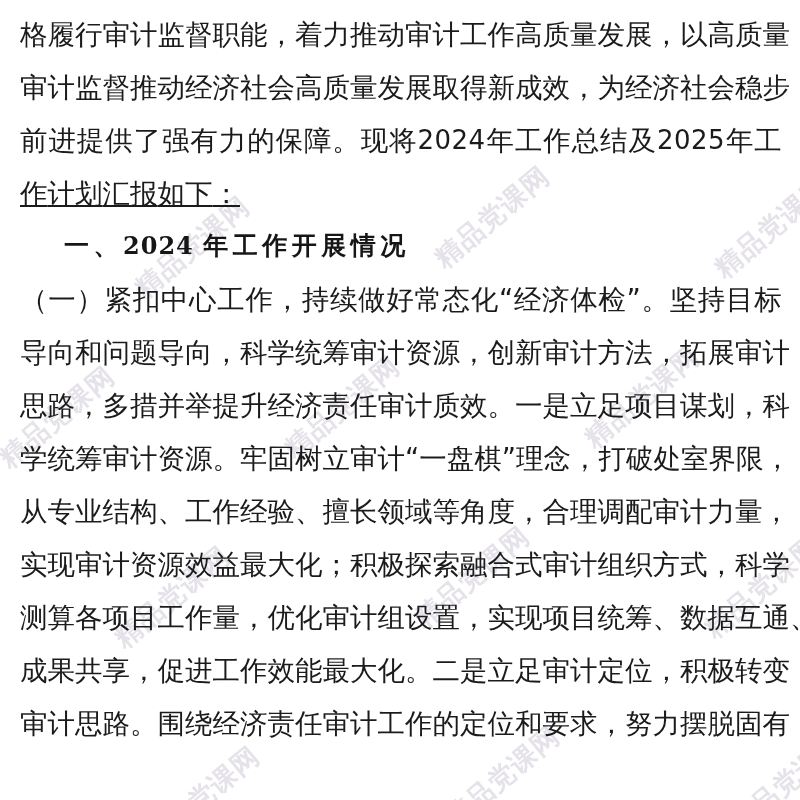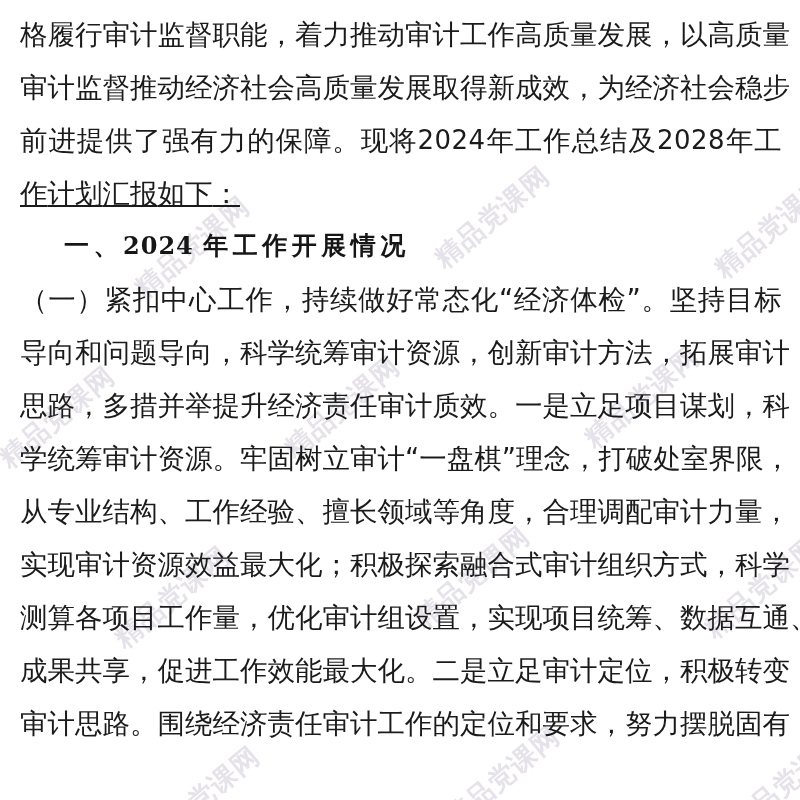--- a/index.html
+++ b/index.html
@@ -199,21 +199,21 @@
         <span class="ch">。</span>
         <span class="ch">现</span>
         <span class="ch">将</span>
         <span class="ch num"> 2024 </span>
         <span class="ch">年</span>
         <span class="ch">工</span>
         <span class="ch">作</span>
         <span class="ch">总</span>
         <span class="ch">结</span>
         <span class="ch">及</span>
-        <span class="ch num"> 2028 </span>
+        <span class="ch num"> 2025 </span>
         <span class="ch">年</span>
         <span class="ch">工</span>
       </div>
       <div class="line" style="top: 175px; text-decoration: underline;"><span>作</span><span>计</span><span>划</span><span>汇</span><span>报</span><span>如</span><span>下</span><span>：</span></div>
       <div class="line heading" style="top: 228px;"><span>一</span><span>、</span><span class="num">2024 </span><span>年</span><span>工</span><span>作</span><span>开</span><span>展</span><span>情</span><span>况</span></div>
       <div class="line justify" style="top: 281px;">
         <span class="ch">（</span>
         <span class="ch">一</span>
         <span class="ch">）</span>
         <span class="ch">紧</span>

